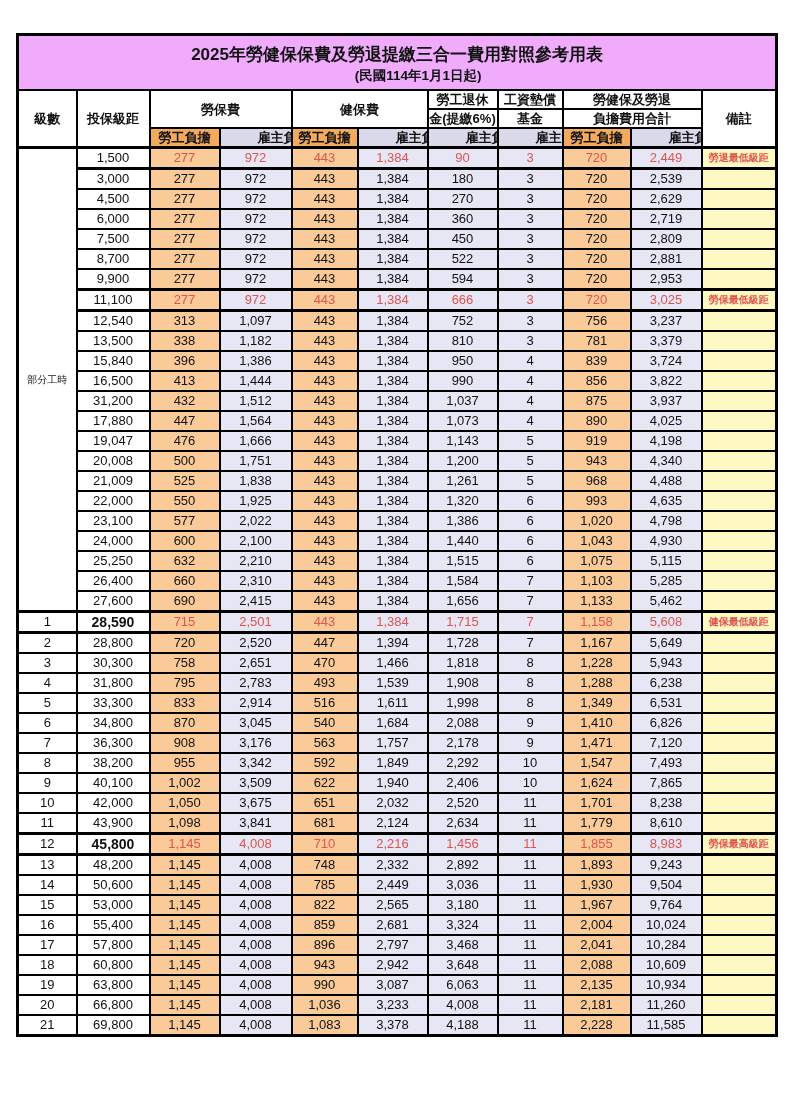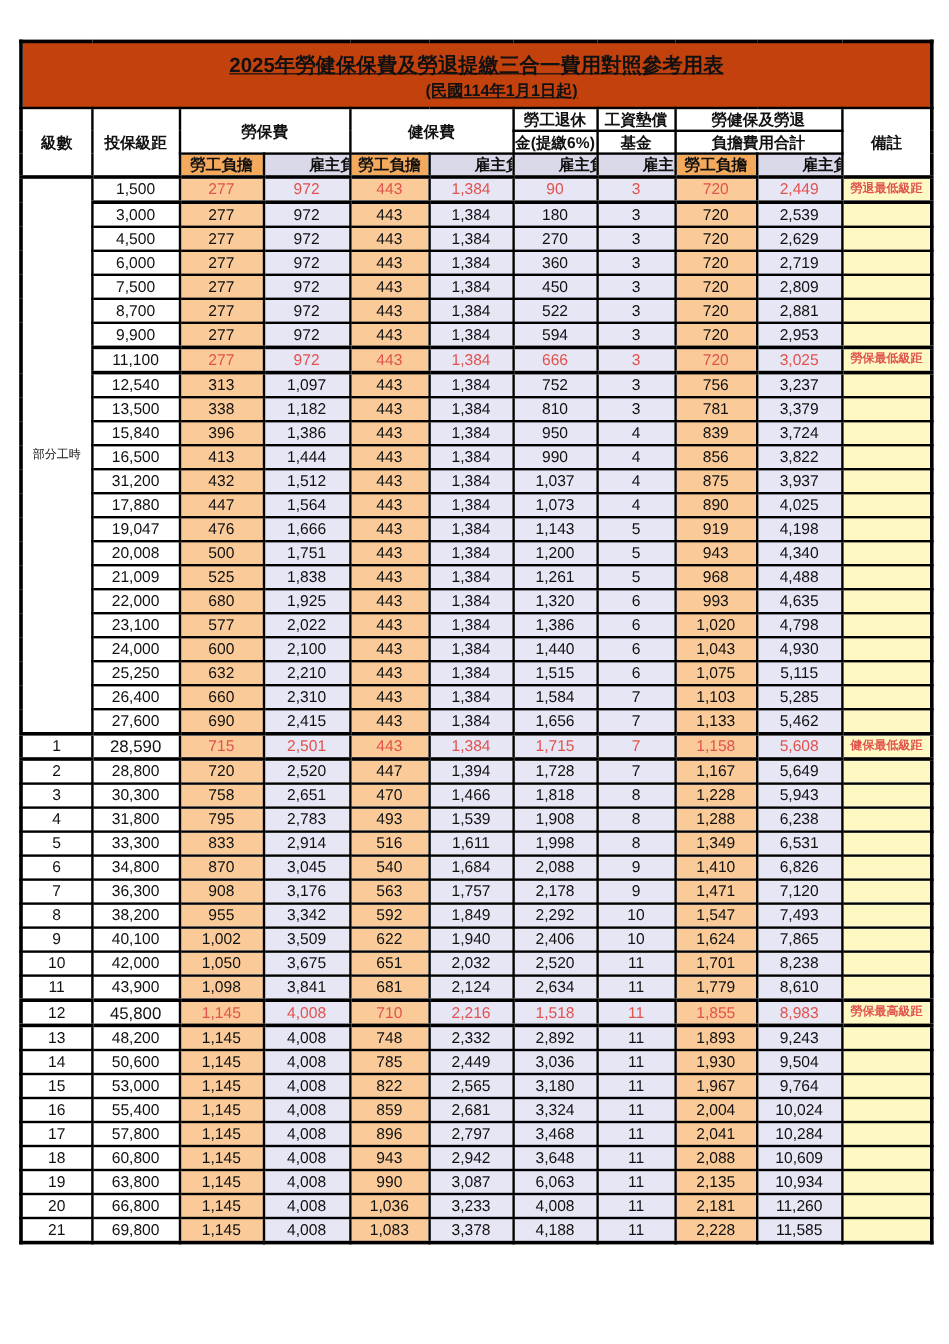--- a/index.html
+++ b/index.html
@@ -1,36 +1,36 @@
 <!DOCTYPE html>
 <html><head>
 <meta charset="utf-8">
 <style>
   html,body{margin:0;padding:0;background:#fff;}
   body{width:791px;height:1120px;font-family:"Liberation Sans","DejaVu Sans",sans-serif;color:#111;}
   .page{padding:33px 16px 0 16px;}
   table.ref{border-collapse:collapse;table-layout:fixed;width:759px;border:3px solid #000;}
   td{border:2px solid #000;text-align:center;vertical-align:middle;overflow:hidden;white-space:nowrap;padding:0;}
   
-  .title-cell{height:53px;background:#c2410c;text-decoration:underline;}
+  .title-cell{height:53px;background:#f0abfc;}
   .title{font-size:17px;font-weight:700;line-height:1.6;}
   .subtitle{font-size:13.5px;font-weight:700;line-height:1.1;padding-left:42px;}
   
   thead td.h{font-size:13px;font-weight:700;height:17px;line-height:17px;background:#fff;}
   .h-orange{background:#F4AA5C !important;}
   .h-lav{background:#D9D9EA !important;padding-left:37px;}
   
   tbody td{height:18px;font-size:13px;line-height:18px;}
   .bg-o{background:#FACB99;}
   .bg-l{background:#E7E6F5;}
   .level-cell{background:#fff;font-size:13px;}
   .part-time{font-size:10px;letter-spacing:0px;margin-left:16px;}
   .bracket-cell{background:#fff;}
   .note-cell{background:#fef9c3;font-size:10px;color:#E0534E;font-weight:700;}
-  .bb{font-weight:400;font-size:14px;}
+  .bb{font-weight:700;font-size:14px;}
   tr.emph td{border-top-width:3px;border-bottom-width:3px;}
   tr.emph td.val{color:#E0534E;}
 </style>
 </head>
 <body>
 
 <div class="page">
   <table class="ref">
     <colgroup>
       <col style="width:59px">
@@ -279,21 +279,21 @@
           <td class="bg-o val">443</td>
           <td class="bg-l val">1,384</td>
           <td class="bg-l val">1,261</td>
           <td class="bg-l val">5</td>
           <td class="bg-o val">968</td>
           <td class="bg-l val">4,488</td>
           <td class="note-cell"></td>
         </tr>
         <tr>
           <td class="bracket-cell">22,000</td>
-          <td class="bg-o val">680</td>
+          <td class="bg-o val">550</td>
           <td class="bg-l val">1,925</td>
           <td class="bg-o val">443</td>
           <td class="bg-l val">1,384</td>
           <td class="bg-l val">1,320</td>
           <td class="bg-l val">6</td>
           <td class="bg-o val">993</td>
           <td class="bg-l val">4,635</td>
           <td class="note-cell"></td>
         </tr>
         <tr>
@@ -499,21 +499,21 @@
           <td class="bg-l val">8,610</td>
           <td class="note-cell"></td>
         </tr>
         <tr class="emph">
           <td class="level-cell">12</td>
           <td class="bracket-cell bb">45,800</td>
           <td class="bg-o val">1,145</td>
           <td class="bg-l val">4,008</td>
           <td class="bg-o val">710</td>
           <td class="bg-l val">2,216</td>
-          <td class="bg-l val">1,518</td>
+          <td class="bg-l val">1,456</td>
           <td class="bg-l val">11</td>
           <td class="bg-o val">1,855</td>
           <td class="bg-l val">8,983</td>
           <td class="note-cell">勞保最高級距</td>
         </tr>
         <tr>
           <td class="level-cell">13</td>
           <td class="bracket-cell">48,200</td>
           <td class="bg-o val">1,145</td>
           <td class="bg-l val">4,008</td>

